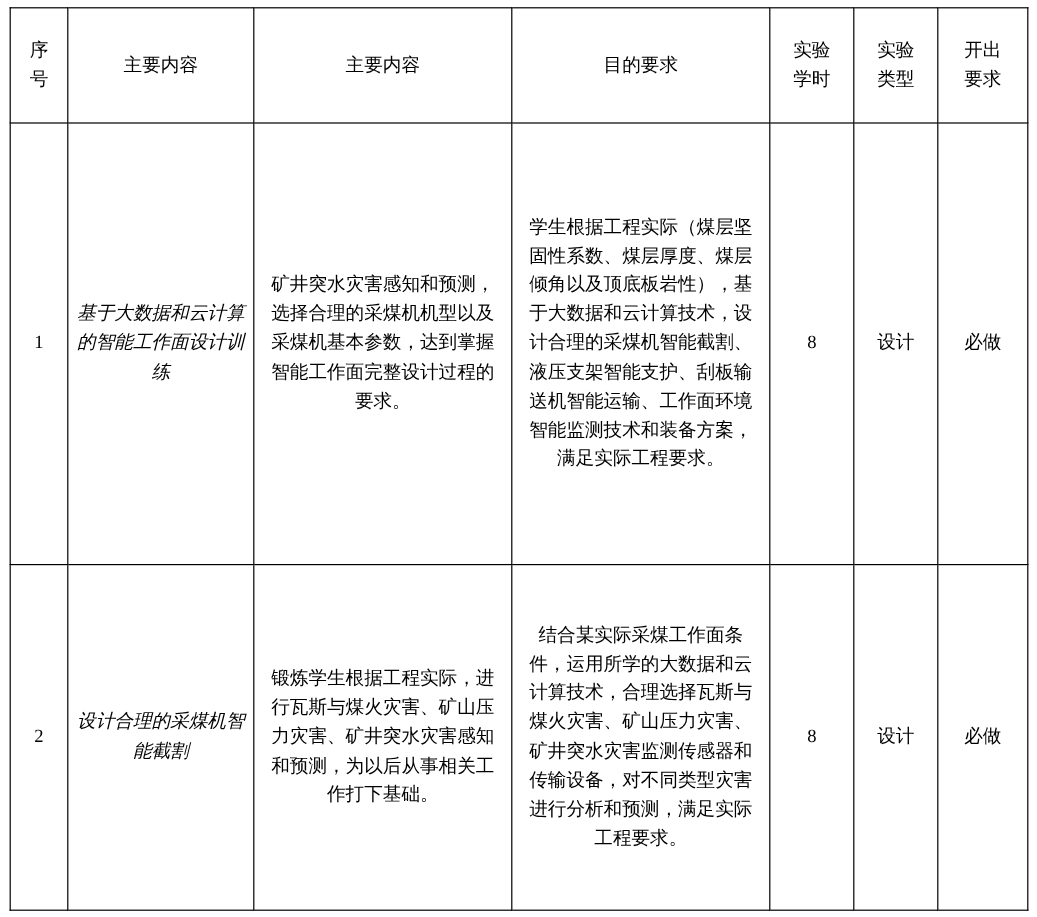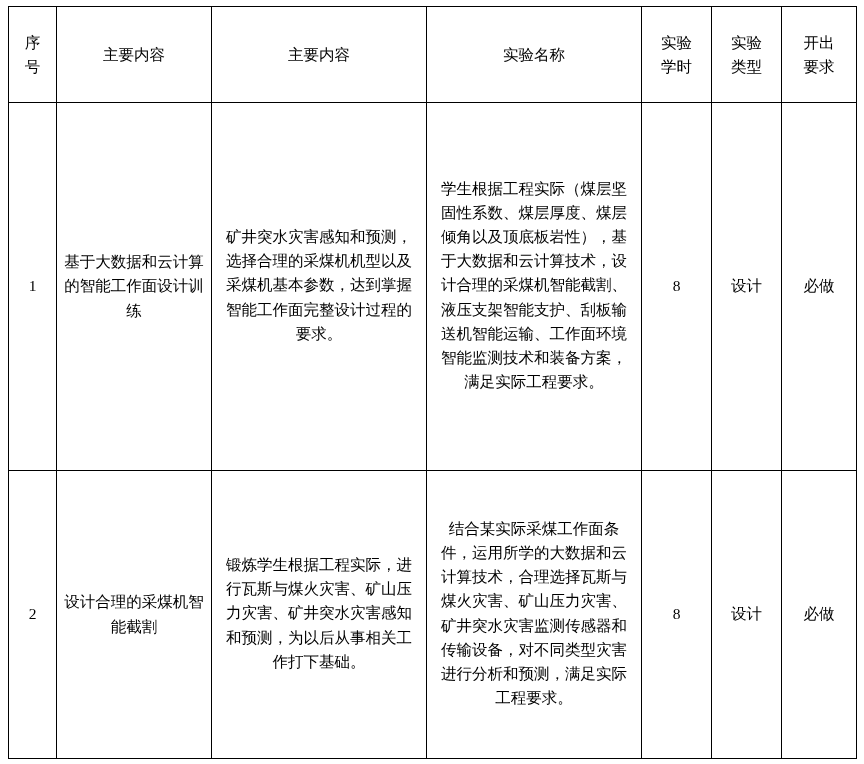--- a/index.html
+++ b/index.html
@@ -58,20 +58,21 @@
   td.cell-name,
   td.cell-purpose,
   td.cell-content {
     text-align: justify;
     text-justify: inter-ideograph;
     vertical-align: middle;
   }
   td.cell-name {
     padding-left: 12px;
     padding-right: 12px;
+    font-style: italic;
   }
   td.cell-purpose,
   td.cell-content {
     padding-left: 10px;
     padding-right: 10px;
     font-family: Liberation Mono, monospace;
   }
   td.cell-no,
   td.cell-hours,
   td.cell-type,
@@ -101,21 +102,21 @@
           <span class="hdr-stack">序</span>
           <span class="hdr-stack">号</span>
         </td>
         <td>
           <span class="hdr-stack">主要内容</span>
         </td>
         <td>
           <span class="hdr-stack">主要内容</span>
         </td>
         <td>
-          <span class="hdr-stack">实验名称</span>
+          <span class="hdr-stack">目的要求</span>
         </td>
         <td>
           <span class="hdr-stack">实验</span>
           <span class="hdr-stack">学时</span>
         </td>
         <td>
           <span class="hdr-stack">实验</span>
           <span class="hdr-stack">类型</span>
         </td>
         <td>

